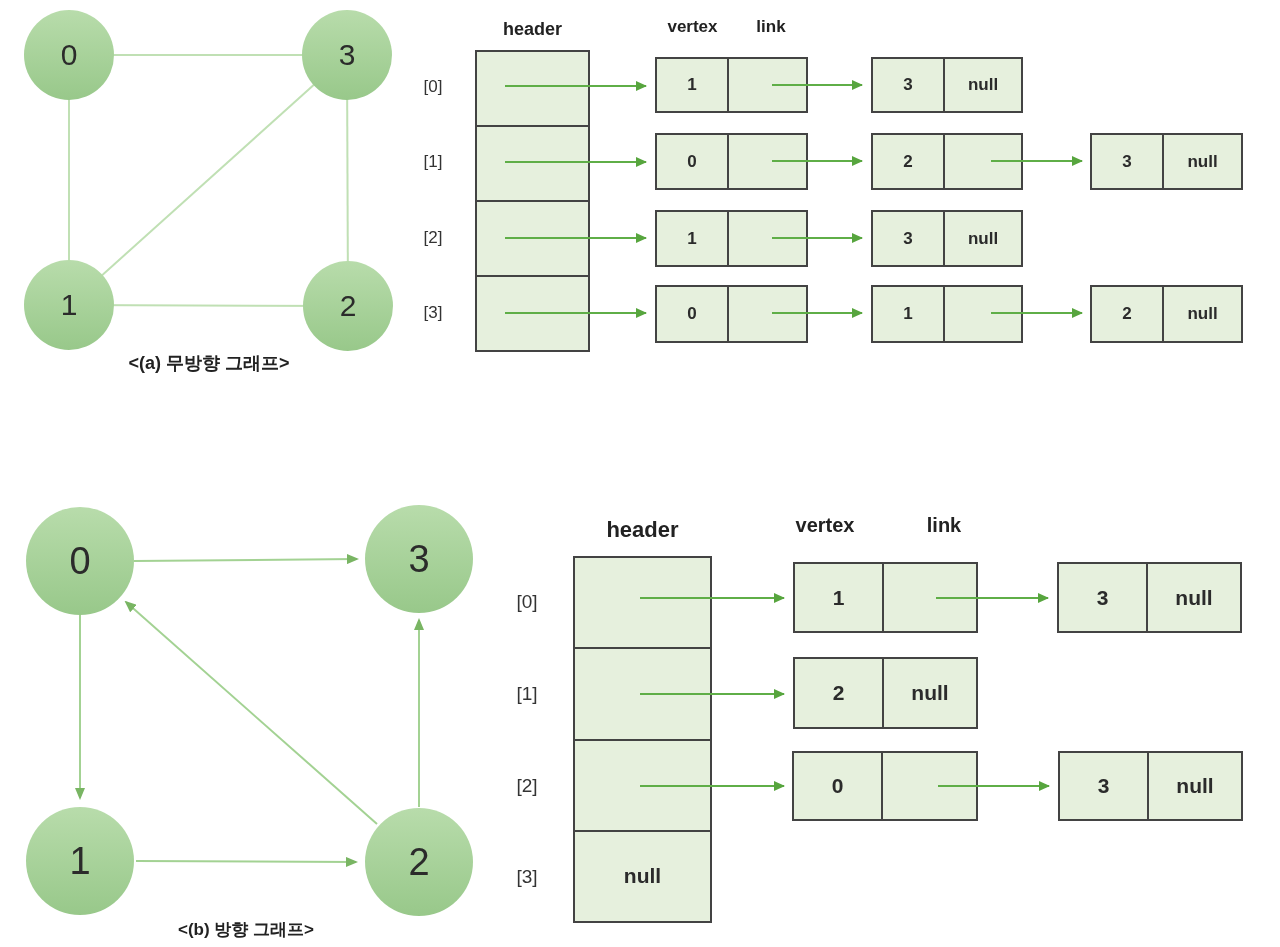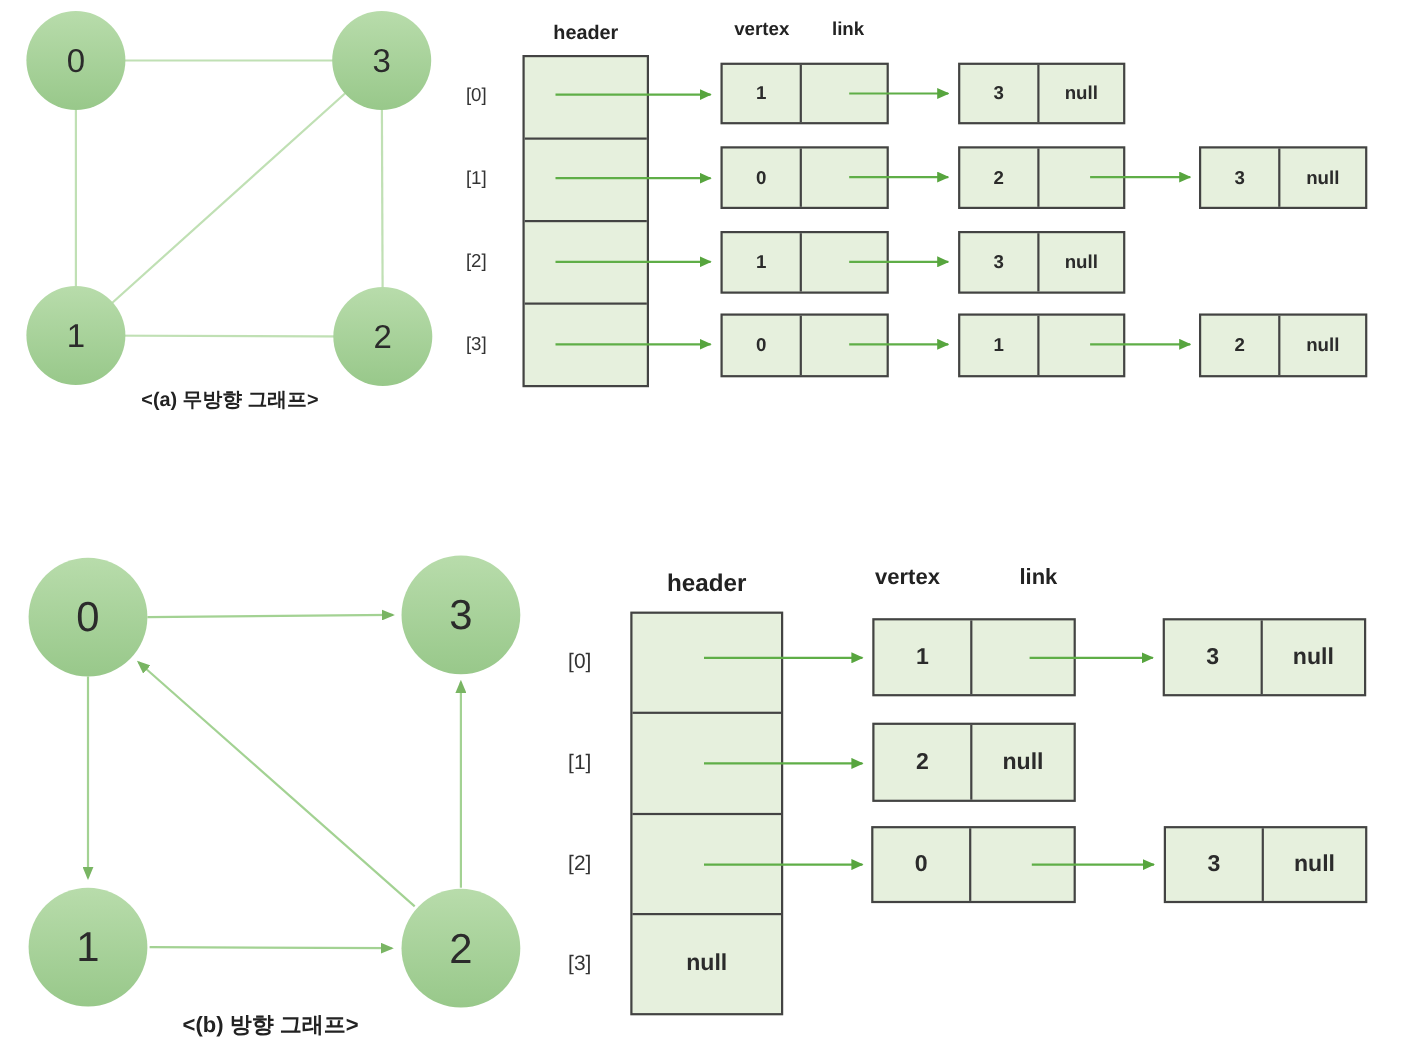--- a/index.html
+++ b/index.html
@@ -27,21 +27,21 @@
   .nodebox .v{border-right:2px solid #434343;display:flex;align-items:center;justify-content:center;font-weight:bold;}
   .nodebox .l{flex:1;display:flex;align-items:center;justify-content:center;font-weight:bold;}
   .a-box .v{width:72px;}
   .a-box{font-size:17px;}
   .b-box .v{width:89px;}
   .b-box{font-size:21px;}
   .nullB{font-size:21px;}
   
   .caption{position:absolute;text-align:center;font-weight:bold;color:#222;}
   .capA{font-size:18px;}
-  .capB{font-size:20px;}
+  .capB{font-size:17px;}
   svg{display:block;}
   .overlay{pointer-events:none;}
 </style>
 </head>
 <body>
 
 <div class="stage">
 
   <svg class="abs" style="left:0;top:0;" width="440" height="395">
     <defs>

